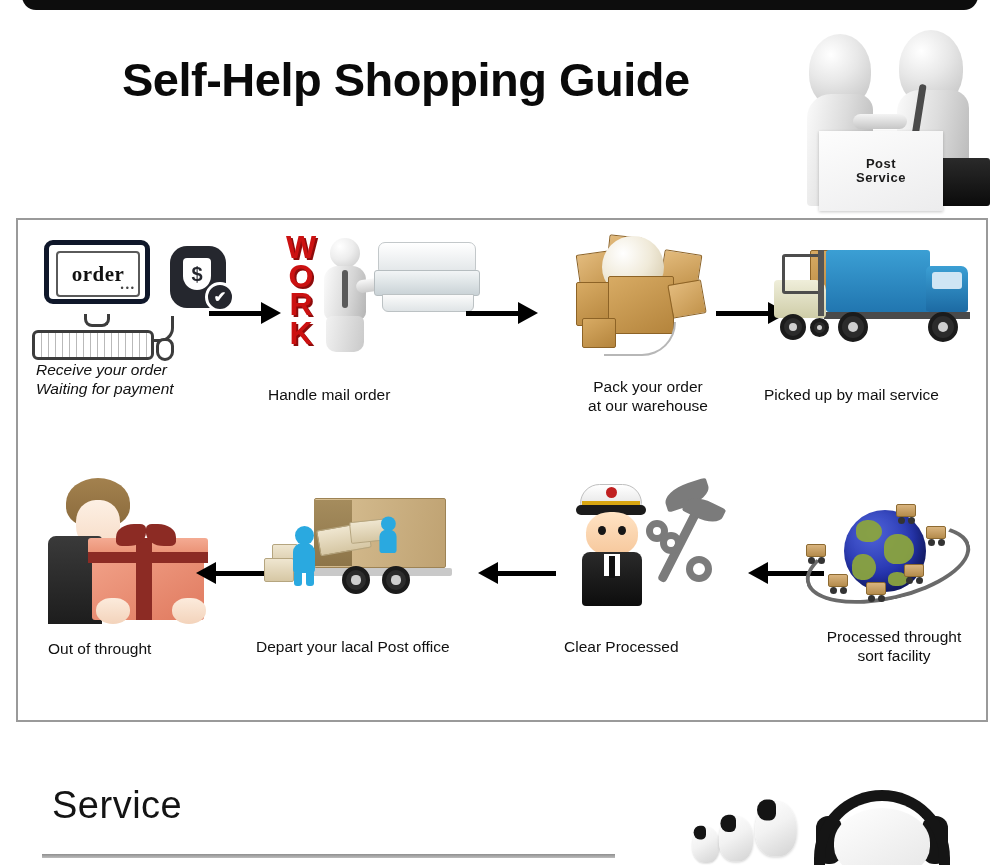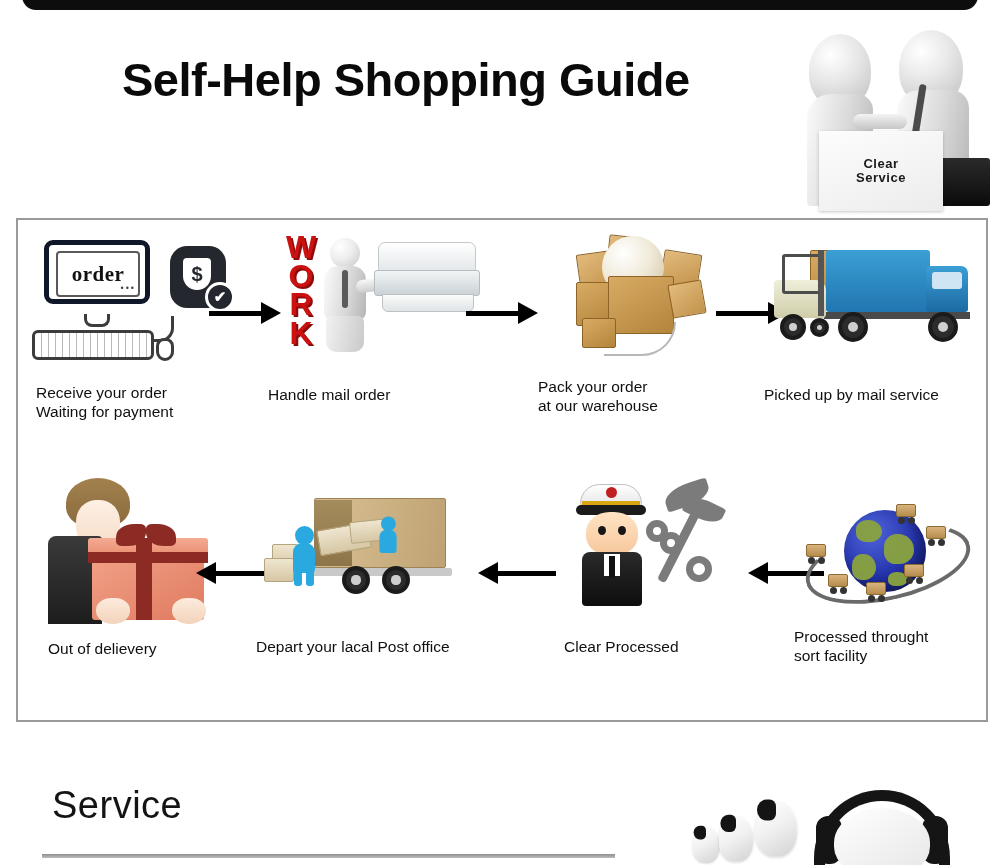--- a/index.html
+++ b/index.html
@@ -73,21 +73,21 @@
     border:2px solid #9a9a9a; background:#fff;
   }
 
   .step{ position:absolute; }
   .step-art{ position:absolute; left:0; top:0; }
   .step-label{
     position:absolute; text-align:left;
     font-size:15.5px; color:#101010; line-height:1.22;
     white-space:pre-line; font-weight:500;
   }
-  .step-label.center{ text-align:left; }
+  .step-label.center{ text-align:center; }
 
   
   .arrow{ position:absolute; height:10px; }
   .arrow .shaft{ position:absolute; top:3px; height:5px; background:#000; }
   .arrow .head{ position:absolute; top:-6px; width:0; height:0; }
   .arrow.right .shaft{ left:0; right:15px; }
   .arrow.right .head{
     right:0; border-top:11px solid transparent; border-bottom:11px solid transparent;
     border-left:20px solid #000;
   }
@@ -345,21 +345,21 @@
 
   <div class="best-service">
     <div class="bs-head" style="left:16px; top:6px; width:62px; height:74px;"></div>
     <div class="bs-body" style="left:14px; top:66px; width:66px; height:112px; border-radius:24px 16px 4px 4px;"></div>
     <div class="bs-head" style="left:106px; top:2px; width:64px; height:76px;"></div>
     <div class="bs-body" style="left:104px; top:62px; width:72px; height:116px; border-radius:22px 18px 4px 4px;"></div>
     <div class="bs-tie"></div>
     <div class="bs-arm" style="left:60px; top:86px; width:54px;"></div>
     <div class="bs-case"></div>
     <div class="bs-sign">
-      <span>Clear</span>
+      <span>Post</span>
       <span>Service</span>
     </div>
   </div>
 
   <div class="flow-box">
 
     <div class="step" style="left:14px; top:18px; width:200px; height:140px;">
       <div class="step-art" style="width:200px; height:130px;">
         <div class="mon-frame">
           <div class="mon-inner">
@@ -370,21 +370,21 @@
         <div class="mon-neck"></div>
         <div class="mouse-cord"></div>
         <div class="keyboard"></div>
         <div class="mouse"></div>
         <div class="pay-badge">
           <div class="pay-shield">$</div>
           <div class="pay-check">✔</div>
         </div>
       </div>
     </div>
-    <div class="step-label" style="left:18px; top:164px; width:200px;">Receive your order
+    <div class="step-label" style="left:18px; top:141px; width:200px;font-style:italic;">Receive your order
 Waiting for payment</div>
 
     <div class="arrow right" style="left:191px; top:88px; width:72px;">
       <div class="shaft"></div>
       <div class="head"></div>
     </div>
 
     <div class="step" style="left:258px; top:12px; width:210px; height:140px;">
       <div class="step-art" style="width:210px; height:130px;">
         <div class="work-word">
@@ -472,21 +472,21 @@
         <div class="g-gift"></div>
         <div class="g-lid"></div>
         <div class="g-ribv"></div>
         <div class="g-ribh"></div>
         <div class="g-bow" style="left:76px; top:46px;"></div>
         <div class="g-bow" style="left:106px; top:46px; transform:scaleX(-1);"></div>
         <div class="g-hand" style="left:56px; top:120px;"></div>
         <div class="g-hand" style="left:132px; top:120px;"></div>
       </div>
     </div>
-    <div class="step-label" style="left:30px; top:420px; width:200px;">Out of delievery</div>
+    <div class="step-label" style="left:30px; top:420px; width:200px;">Out of throught</div>
 
     <div class="arrow left" style="left:178px; top:348px; width:80px;">
       <div class="shaft"></div>
       <div class="head"></div>
     </div>
 
     <div class="step" style="left:238px; top:278px; width:220px; height:130px;">
       <div class="step-art" style="width:220px; height:125px;">
         <div class="po-box"></div>
         <div class="po-open"></div>

